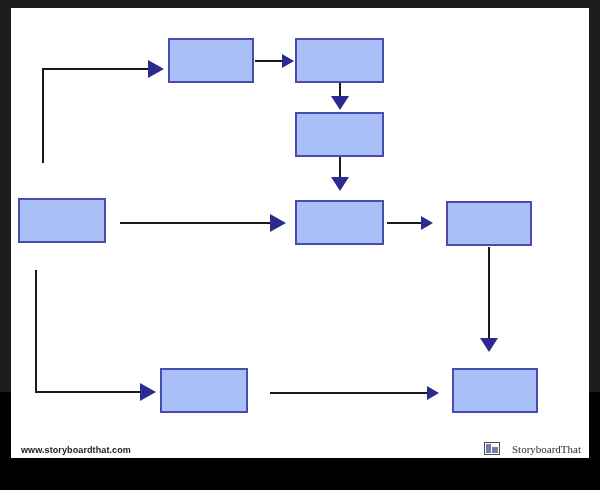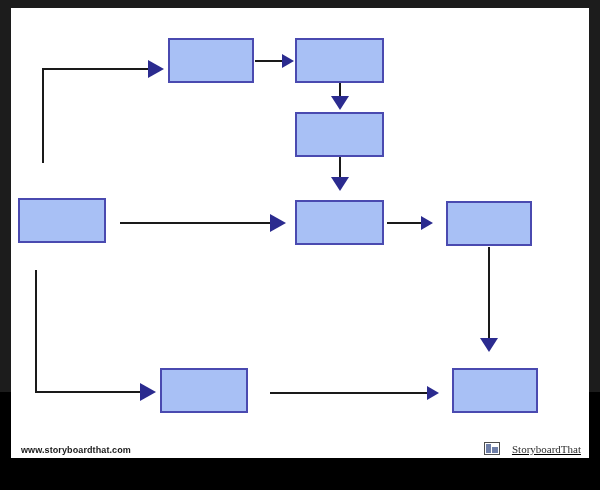--- a/index.html
+++ b/index.html
@@ -90,21 +90,20 @@
     letter-spacing: 0.1px;
     white-space: nowrap;
   }
   #footer-brand {
     position: absolute;
     right: 8px;
     top: 434px;
     display: flex;
     align-items: flex-end;
     gap: 12px;
-    text-decoration: underline;
   }
   #footer-brand .brand-text {
     font-size: 11px;
     color: #2e2e2e;
     font-family: "Liberation Serif", serif;
     white-space: nowrap;
   }
   .img-icon {
     width: 16px;
     height: 13px;

